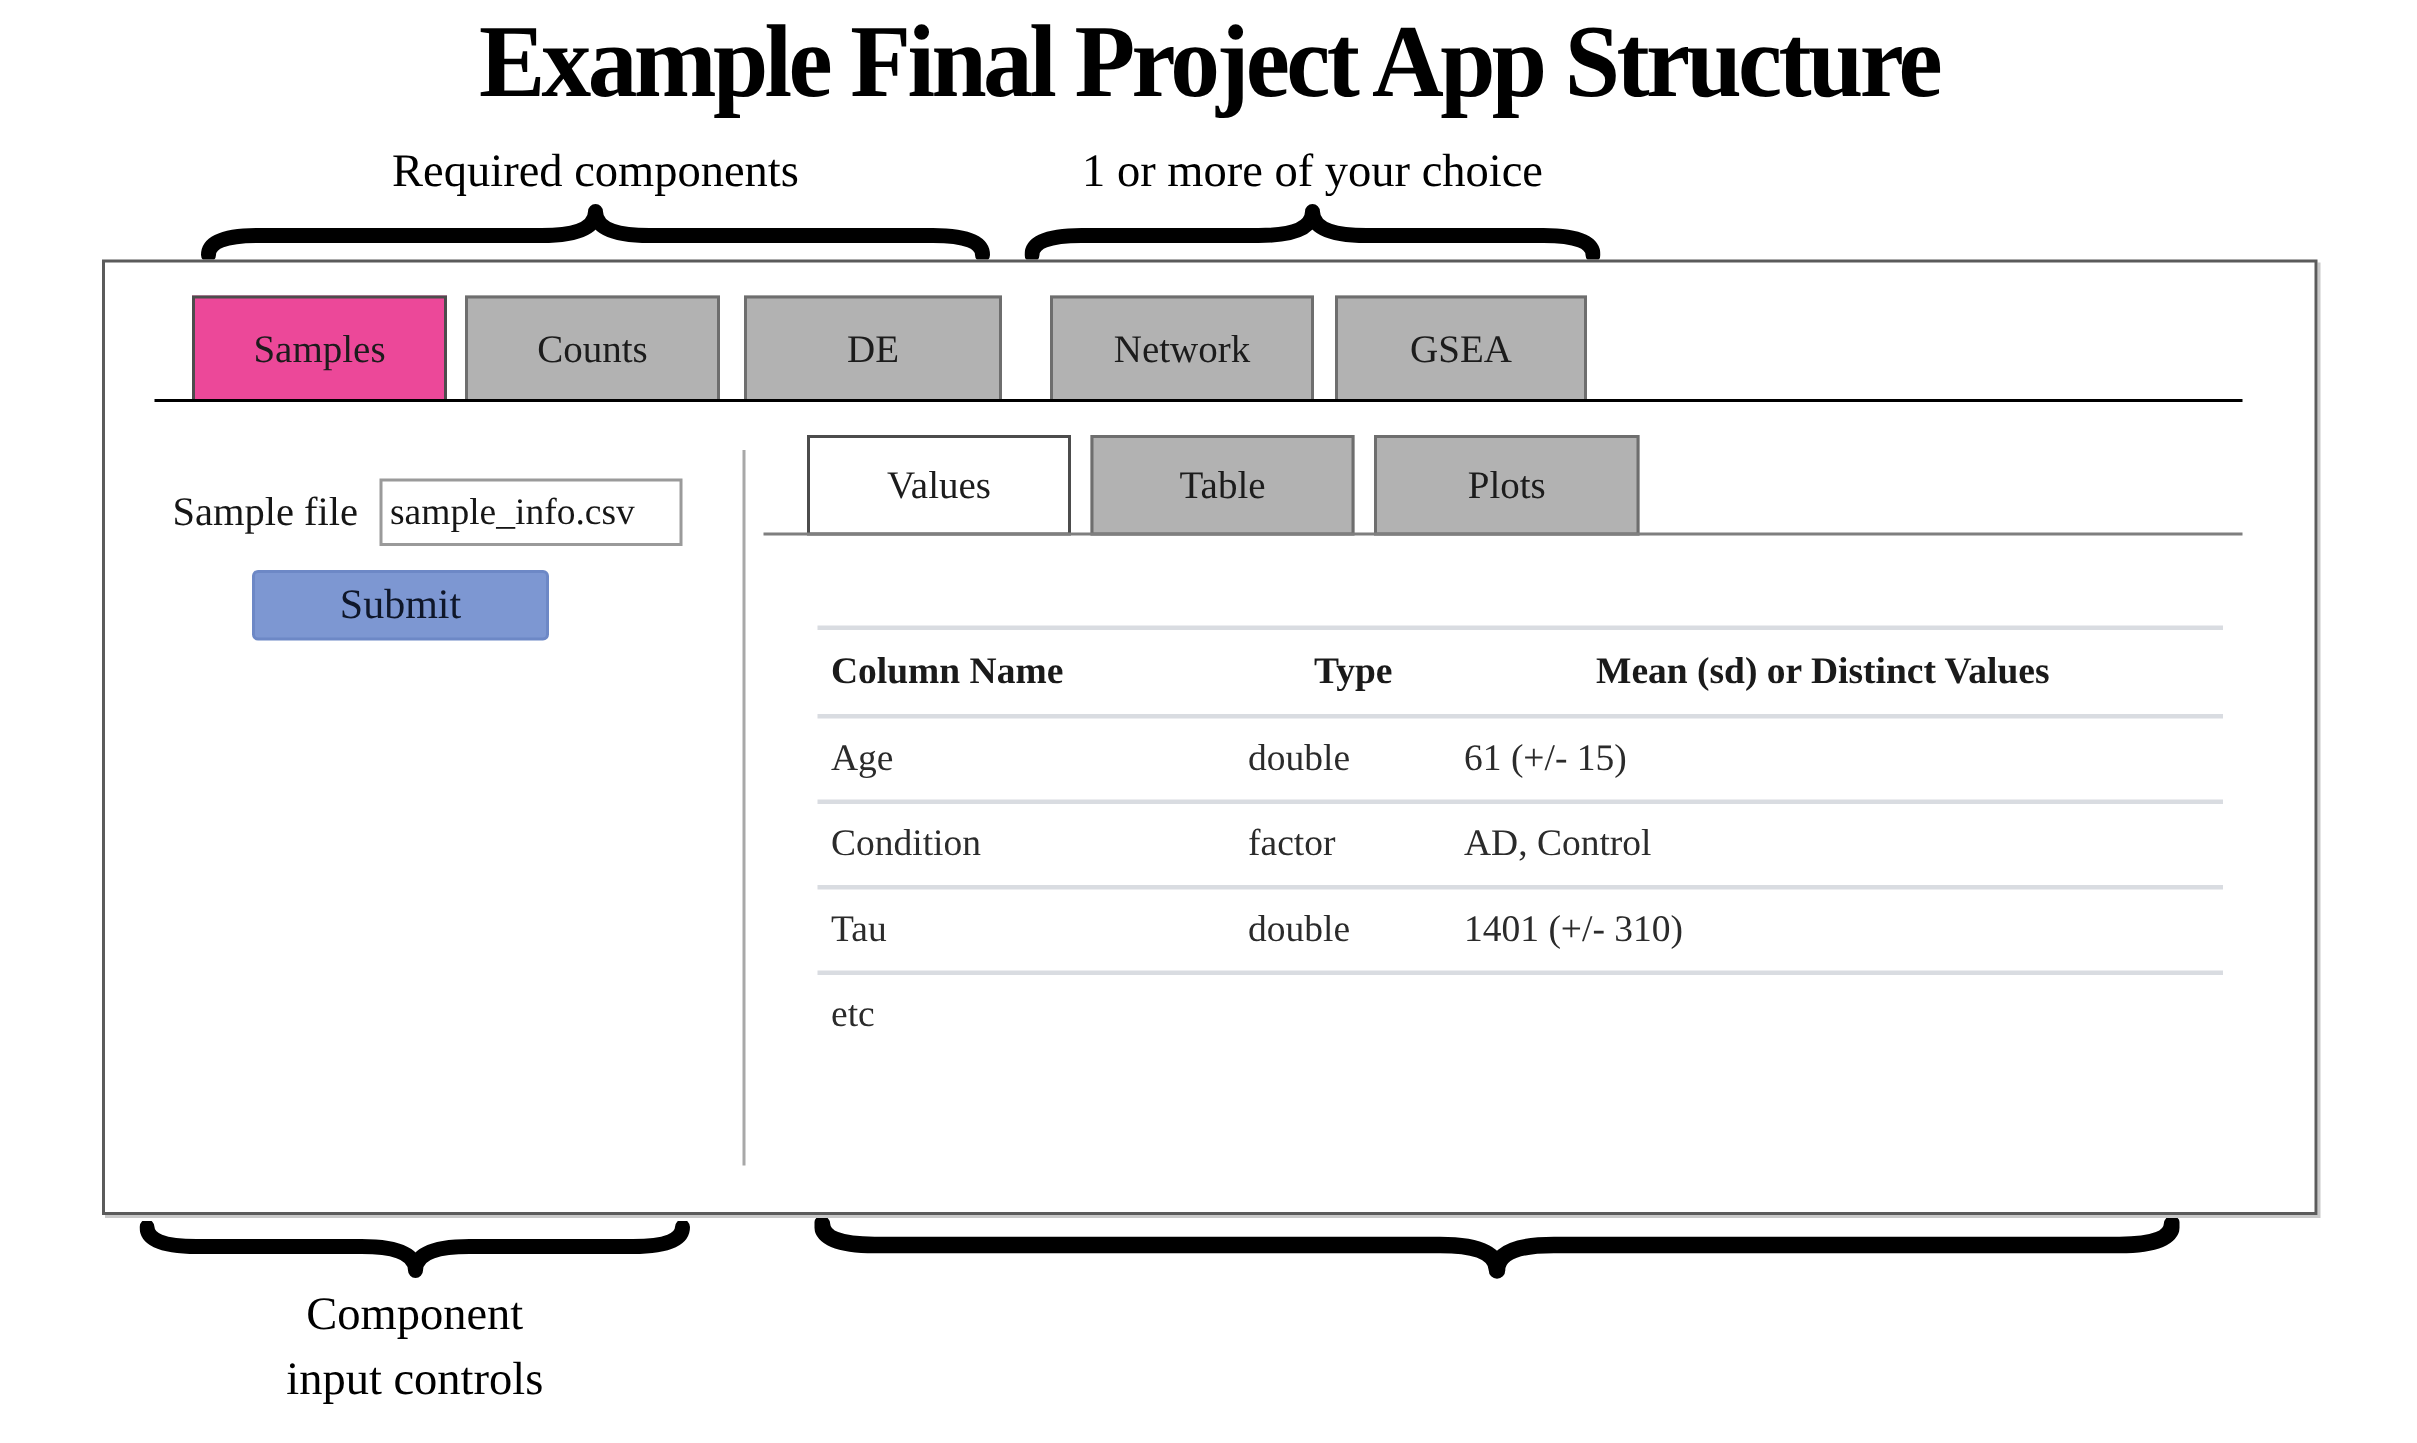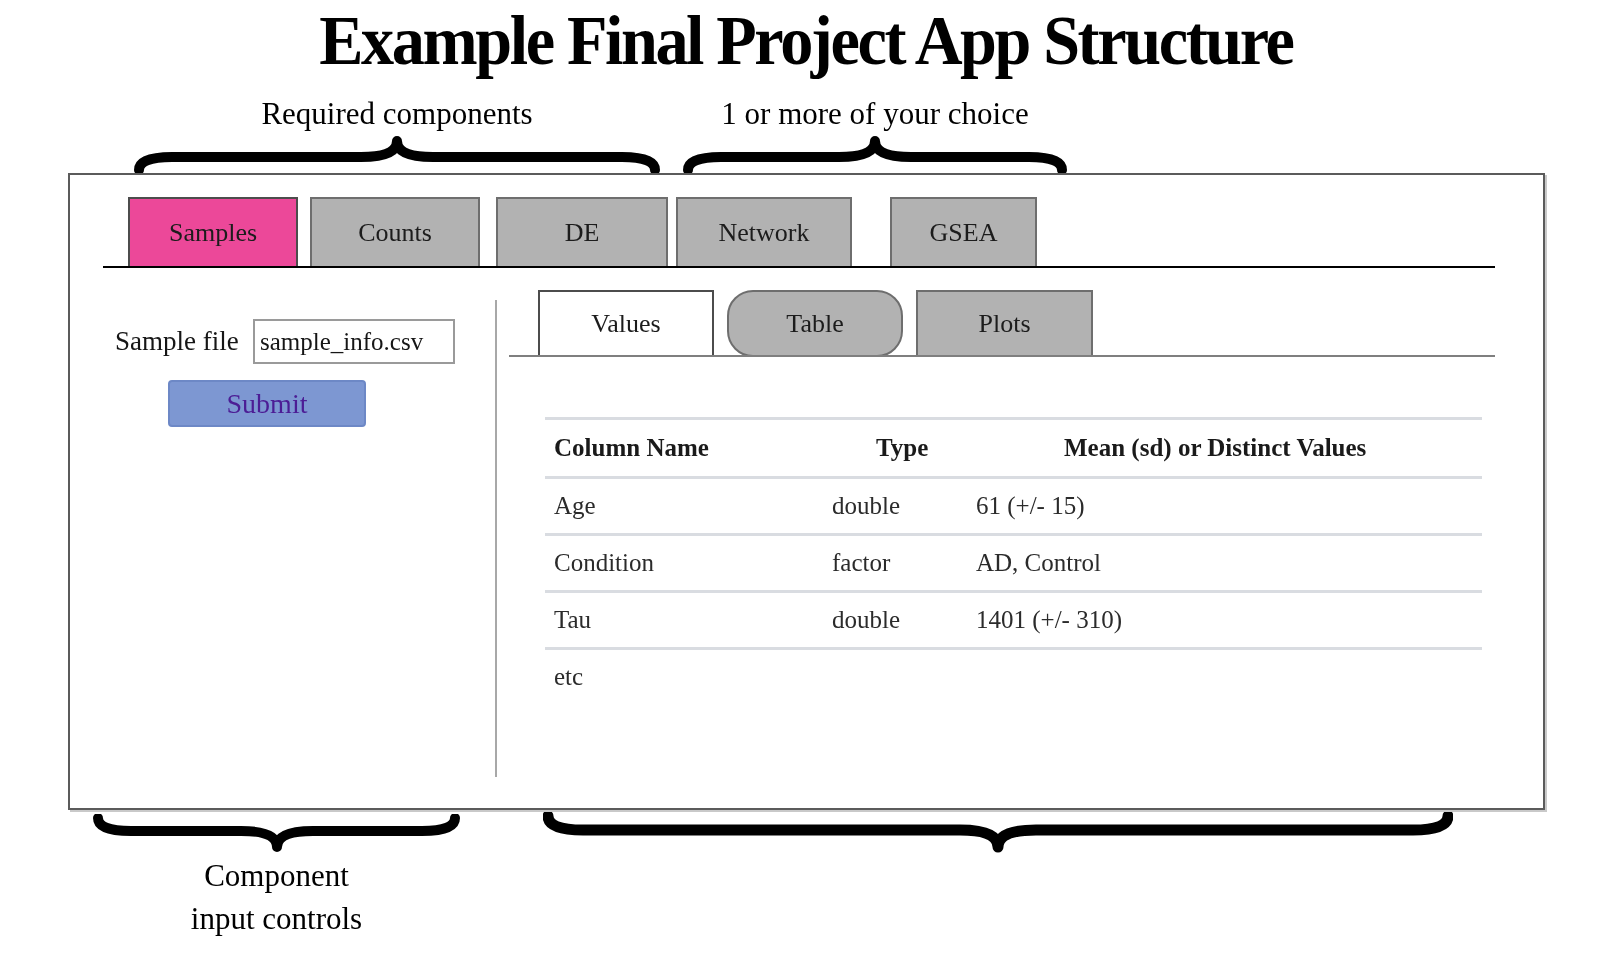--- a/index.html
+++ b/index.html
@@ -40,21 +40,21 @@
   
   .sample-label{position:absolute;left:45px;top:144px;height:45px;line-height:45px;font-size:27px;color:#161616;}
   .file-input{
     position:absolute;left:183px;top:144px;width:202px;height:45px;box-sizing:border-box;
     border:2px solid #9a9a9a;background:#fff;font-family:inherit;font-size:25px;color:#161616;
     padding:0 5px;outline:none;
   }
   .submit-btn{
     position:absolute;left:98px;top:205px;width:198px;height:47px;box-sizing:border-box;
     background:#7d97d2;border:2px solid #6d88c6;border-radius:4px;
-    color:#4c1d95;font-family:inherit;font-size:28px;cursor:pointer;
+    color:#0f172a;font-family:inherit;font-size:28px;cursor:pointer;
   }
   .divider{position:absolute;left:425px;top:125px;height:477px;width:0;border-left:2px solid #a8a8a8;}
   
   .sumtable{position:absolute;left:475px;top:242px;width:937px;}
   .trow{
     display:grid;grid-template-columns:287px 144px auto;align-items:center;
     border-top:3px solid #d9dce1;height:54px;font-size:25px;color:#2b2b2b;
   }
   .trow.thead{height:56px;font-weight:bold;color:#1a1a1a;gap:44px;}
   .trow .c1{padding-left:9px;}
@@ -81,32 +81,32 @@
   <svg class="brace" style="left:683px;top:136px;" width="384" height="38" viewBox="0 0 384 38">
     <path d="M 5,34 Q 5,21 38,21 L 156,21 Q 192,21 192,5 Q 192,21 228,21 L 346,21 Q 379,21 379,34" stroke-width="10"></path>
   </svg>
 
   <div class="app">
 
     <div class="tabline"></div>
     <div class="tab active" style="left:58px;width:170px;">Samples</div>
     <div class="tab" style="left:240px;width:170px;">Counts</div>
     <div class="tab" style="left:426px;width:172px;">DE</div>
-    <div class="tab" style="left:606px;width:176px;">Network</div>
-    <div class="tab" style="left:820px;width:147px;">GSEA</div>
+    <div class="tab" style="left:630px;width:176px;">Network</div>
+    <div class="tab" style="left:820px;width:168px;">GSEA</div>
 
     <div class="sample-label">Sample file</div>
     <input class="file-input" type="text" value="sample_info.csv" style="">
     <button class="submit-btn">Submit</button>
 
     <div class="divider"></div>
 
     <div class="subtabline"></div>
     <div class="subtab active" style="left:468px;width:176px;">Values</div>
-    <div class="subtab" style="left:657px;width:176px;border-radius:26px;">Table</div>
+    <div class="subtab" style="left:657px;width:176px;">Table</div>
     <div class="subtab" style="left:846px;width:177px;">Plots</div>
 
     <div class="sumtable">
       <div class="trow thead">
         <div class="c1">Column Name</div>
         <div class="c2">Type</div>
         <div class="c3">Mean (sd) or Distinct Values</div>
       </div>
       <div class="trow">
         <div class="c1">Age</div>

